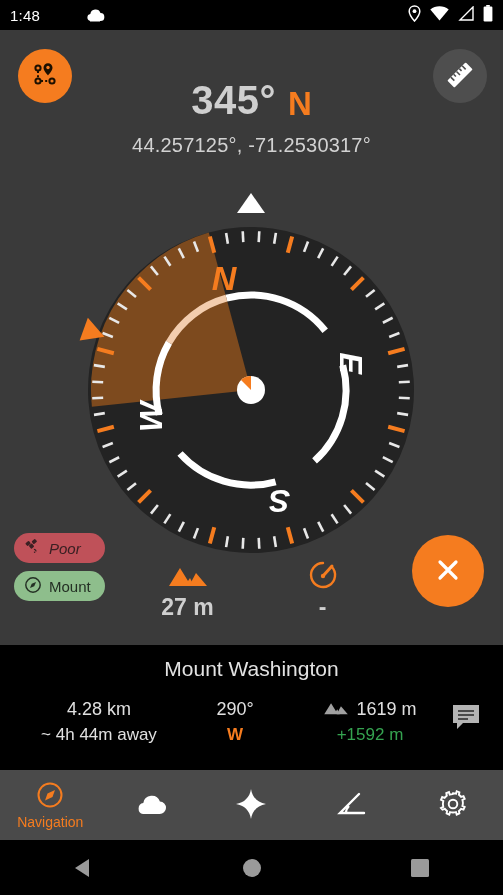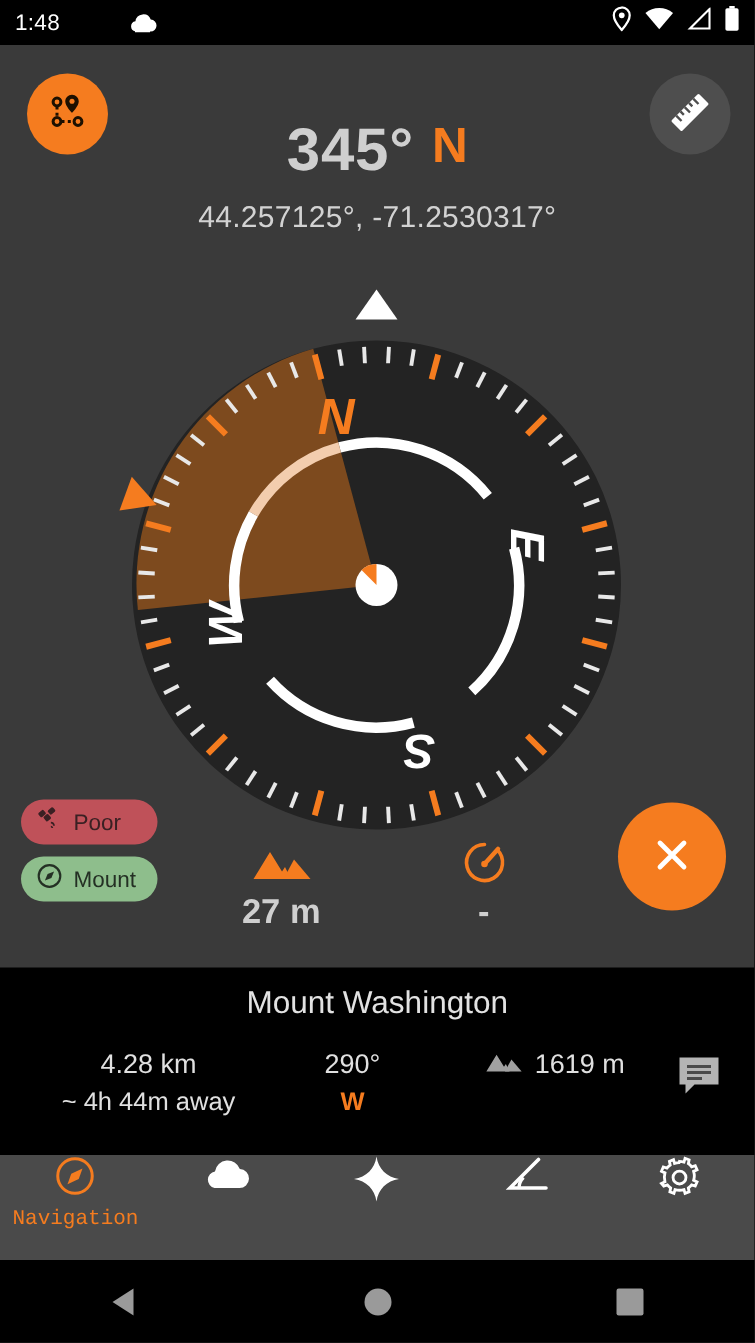--- a/index.html
+++ b/index.html
@@ -32,21 +32,21 @@
   }
   .ruler-btn {
     position: absolute; right: 16px; top: 19px;
     width: 54px; height: 54px; border-radius: 50%;
     background: #4e4e4e;
     display: flex; align-items: center; justify-content: center;
     border: none; cursor: pointer;
   }
   .heading-row {
     position: absolute; left: 0; top: 48px; width: 503px;
-    display: flex; align-items: flex-start; justify-content: center; gap: 12px;
+    display: flex; align-items: flex-end; justify-content: center; gap: 12px;
   }
   .heading-deg { font-size: 40px; font-weight: bold; color: #cfcfcf; letter-spacing: .5px; }
   .heading-card { font-size: 33px; font-weight: bold; color: #f57c1f; }
   .coords {
     position: absolute; left: 0; top: 104px; width: 503px;
     text-align: center; font-size: 20px; color: #d2d2d2; letter-spacing: .2px;
   }
 
   
   .compass-wrap { position: absolute; left: 0; top: 170px; width: 503px; height: 400px; }
@@ -65,21 +65,21 @@
     width: 30px; height: 30px; border-radius: 50%; background: #1f1f1f;
   }
 
   
   .badges { position: absolute; left: 14px; top: 533px; display: flex; flex-direction: column; gap: 8px; }
   .badge {
     display: flex; align-items: center; gap: 7px;
     height: 30px; padding: 0 14px 0 10px; border-radius: 15px;
     font-size: 15px; color: #2b2b2b; font-weight: 400;
   }
-  .badge-poor { background: #bf5159; color: #3a2023; }
+  .badge-poor { background: #bf5159; color: #3a2023; font-style: italic; }
   .badge-good { background: #8ebe8c; color: #243024; }
 
   
   .metrics { position: absolute; left: 120px; top: 560px; width: 270px; display: flex; }
   .metric { flex: 1; text-align: center; }
   .metric-ico { height: 30px; display: flex; align-items: center; justify-content: center; }
   .metric-val { font-size: 23px; font-weight: bold; color: #cfcfcf; margin-top: 4px; }
   .metric-val.dash { color: #cfcfcf; }
 
   
@@ -118,22 +118,22 @@
     display: flex; align-items: center; justify-content: center;
   }
 
   
   .bottomnav {
     position: absolute; left: 0; top: 770px; width: 503px; height: 70px;
     background: #4a4a4a; display: flex; align-items: center;
   }
   .navitem {
     flex: 1; display: flex; flex-direction: column;
-    align-items: center; gap: 2px;
-    cursor: pointer; height: 70px; background: none; border: none; font-family: Liberation Mono, monospace;
+    align-items: center; justify-content: center; gap: 2px;
+    cursor: pointer; height: 70px; background: none; border: none;
   }
   .navlabel { font-size: 14px; color: #f57c1f; }
 
   
   .androidnav {
     position: absolute; left: 0; top: 840px; width: 503px; height: 55px;
     background: #000; display: flex; align-items: center; justify-content: space-around;
   }
   .an-btn { background: none; border: none; cursor: pointer; display: flex; align-items: center; justify-content: center; }
 </style>
@@ -380,20 +380,21 @@
       <div class="tcol tcol-elev">
         <div class="tline1 televrow">
           <span>
             <svg width="26" height="15" viewBox="0 0 42 24">
               <path d="M2 23 13 5l8 13 2-3 4 8z" fill="#a0a0a0"></path>
               <path d="M22 23 29 10l11 13z" fill="#a0a0a0"></path>
             </svg>
           </span>
           <span>1619 m</span>
         </div>
+        <div class="tline2 televgain">+1592 m</div>
       </div>
     </div>
     <button class="note-btn">
       <span>
         <svg width="30" height="28" viewBox="0 0 30 28">
           <path d="M2 2h26v18H12l-6 6v-6H2z" fill="#b4b4b4"></path>
           <path d="M7 8h16M7 12h16M7 16h10" stroke="#4a4a4a" stroke-width="2"></path>
         </svg>
       </span>
     </button>

